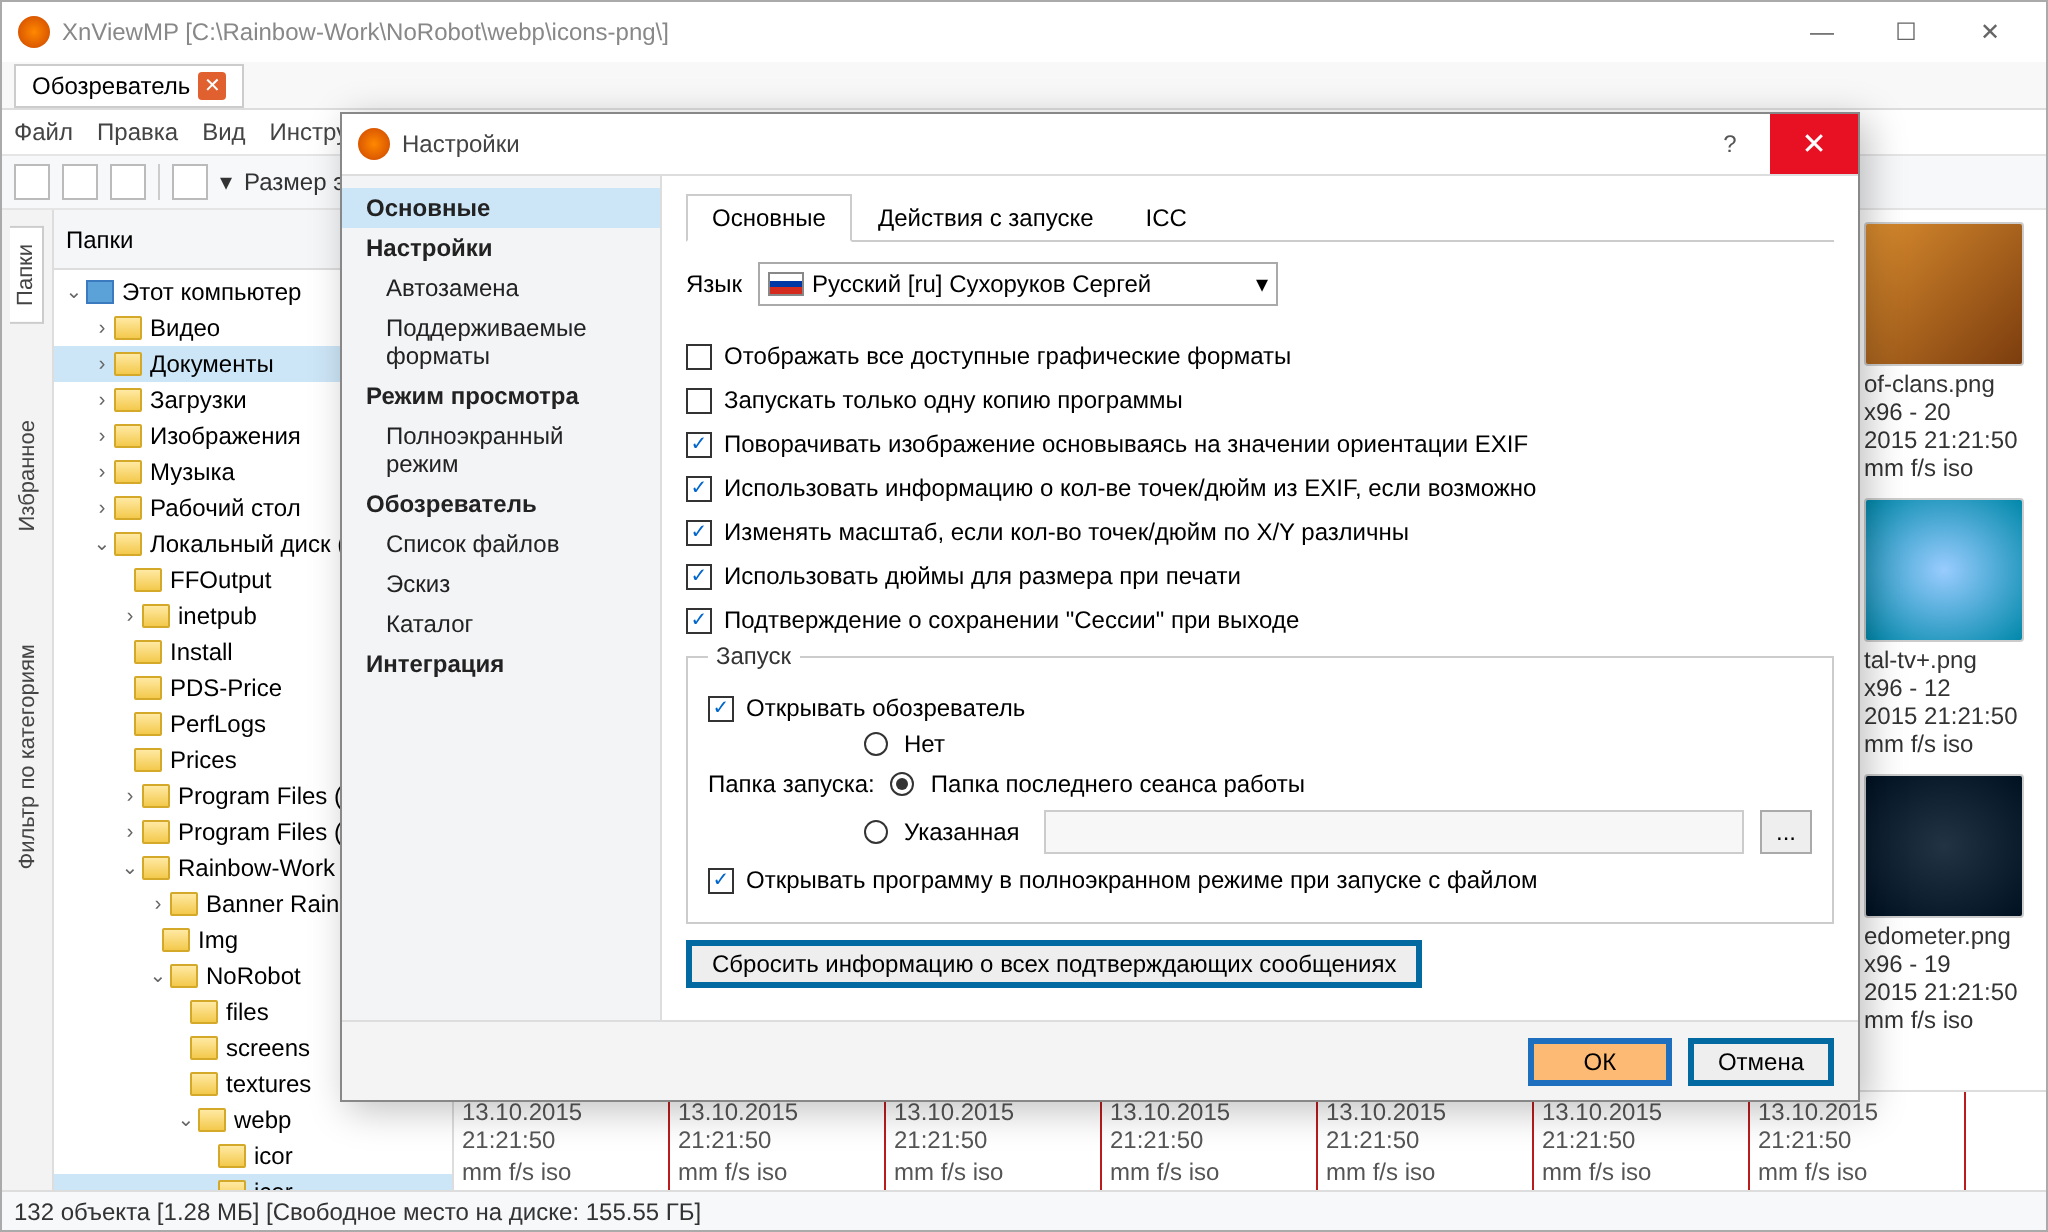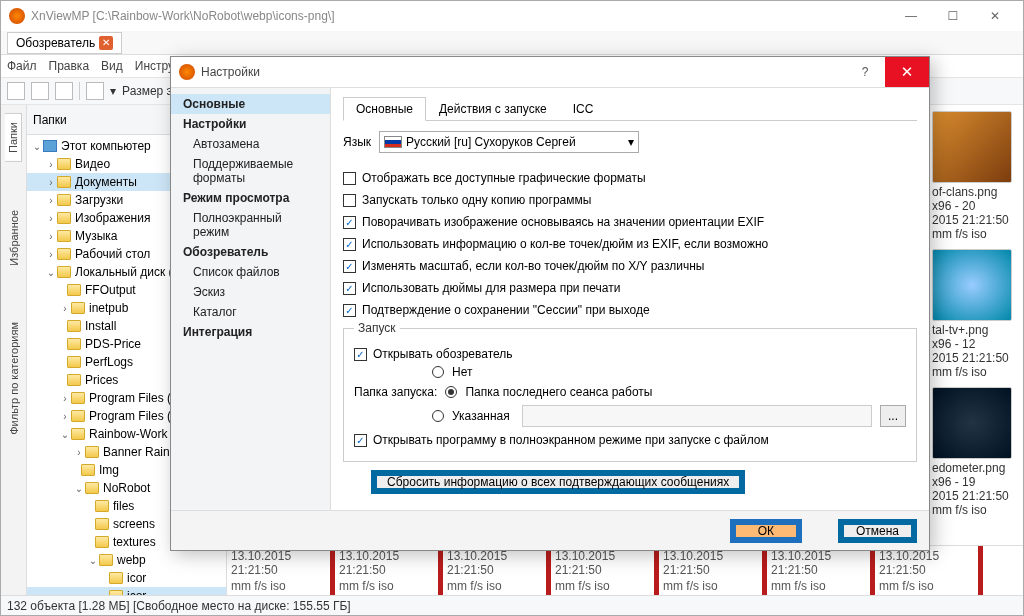--- a/index.html
+++ b/index.html
@@ -42,21 +42,21 @@
     
     .panel-browser { flex: 1; display: flex; flex-direction: column; background: #fff; }
     .thumbs { flex: 1; overflow: auto; padding: 6px; display:flex; flex-direction:column; gap:8px; align-items:flex-end;}
     .thumb { width: 85px; font-size: 10px; color:#333; }
     .thumb-img { width: 80px; height: 72px; background: linear-gradient(135deg,#4a7,#28c); border: 1px solid #ccc; margin-bottom: 2px; border-radius:2px;}
     .thumb-img.orange { background: linear-gradient(135deg,#d88b2e,#7c3d0e);}
     .thumb-img.tv { background: radial-gradient(#9cf,#08a);}
     .thumb-img.speed { background: radial-gradient(#234,#012);}
     
     .thumb-strip { height: 50px; border-top: 1px solid #ddd; display: flex; overflow: hidden; }
-    .strip-cell { width: 108px; border-right: 5px solid #b91c1c; padding: 2px 4px; font-size: 10px; color: #555; display:flex; flex-direction:column; justify-content:flex-end; gap:2px;}
+    .strip-cell { width: 108px; border-right: 1px solid #b91c1c; padding: 2px 4px; font-size: 10px; color: #555; display:flex; flex-direction:column; justify-content:flex-end; gap:2px;}
     
     .statusbar { height: 20px; background: #f7f8fa; border-top: 1px solid #ddd; padding: 2px 6px; font-size: 11px; color: #333; display:flex; align-items:center;}
     
     
     .dialog { position: absolute; left: 170px; top: 56px; width: 760px; height: 495px; background: #fff; border: 1px solid #888; box-shadow: 4px 4px 18px rgba(0,0,0,.25); display: flex; flex-direction: column; }
     .dlg-titlebar { height: 30px; display: flex; align-items: center; padding: 0 0 0 8px; }
     .dlg-titlebar .app-icon { width: 16px; height: 16px; margin-right: 6px; background: radial-gradient(circle, #ff8800, #cc4400); border-radius: 50%; }
     .dlg-titlebar .title { flex: 1; color: #444; }
     .dlg-help { width: 40px; text-align: center; color: #555; }
     .dlg-close { width: 44px; height: 30px; background: #e81123; color: #fff; display: flex; align-items: center; justify-content: center; font-size: 15px; }
@@ -79,21 +79,21 @@
     
     .chk { display: flex; align-items: center; gap: 6px; margin: 4px 0; }
     .chkbox { width: 13px; height: 13px; border: 1px solid #333; display: inline-flex; align-items: center; justify-content: center; font-size: 10px; color: #06c; background:#fff;}
     
     fieldset.grp { border: 1px solid #ccc; padding: 8px 10px 10px; margin-top: 0; }
     fieldset.grp legend { padding: 0 4px; color: #333; }
     .radio { width: 12px; height: 12px; border: 1px solid #333; border-radius: 50%; display: inline-flex; align-items:center; justify-content:center; background:#fff;}
     .radio.on::after { content:""; width:6px; height:6px; background:#333; border-radius:50%;}
     
     .dlg-footer { height: 40px; border-top: 1px solid #ddd; display: flex; align-items: center; justify-content: flex-end; gap: 8px; padding: 0 12px; background: #f4f4f4;}
-    .btn { min-width: 72px; height: 24px; border: 6px solid #0369a1; background: #eee; padding: 0 12px; display:inline-flex; align-items:center; justify-content:center;margin-left:28px;}
+    .btn { min-width: 72px; height: 24px; border: 3px solid #0369a1; background: #eee; padding: 0 12px; display:inline-flex; align-items:center; justify-content:center;}
     .btn.primary { border-color: #1e6fbd; background: #fdba74; }
     .btn.wide { min-width: auto; padding: 3px 10px; height: 24px; }
     .path-input { flex:1; height:22px; border:1px solid #ccc; background:#f7f7f7; margin-left: 4px;}
     .path-btn { width:26px; height:22px; border:1px solid #aaa; background:#eee; display:inline-flex; align-items:center; justify-content:center;}
   </style>
 </head>
 <body>
 
 <div class="main-window">
   <div class="titlebar">

